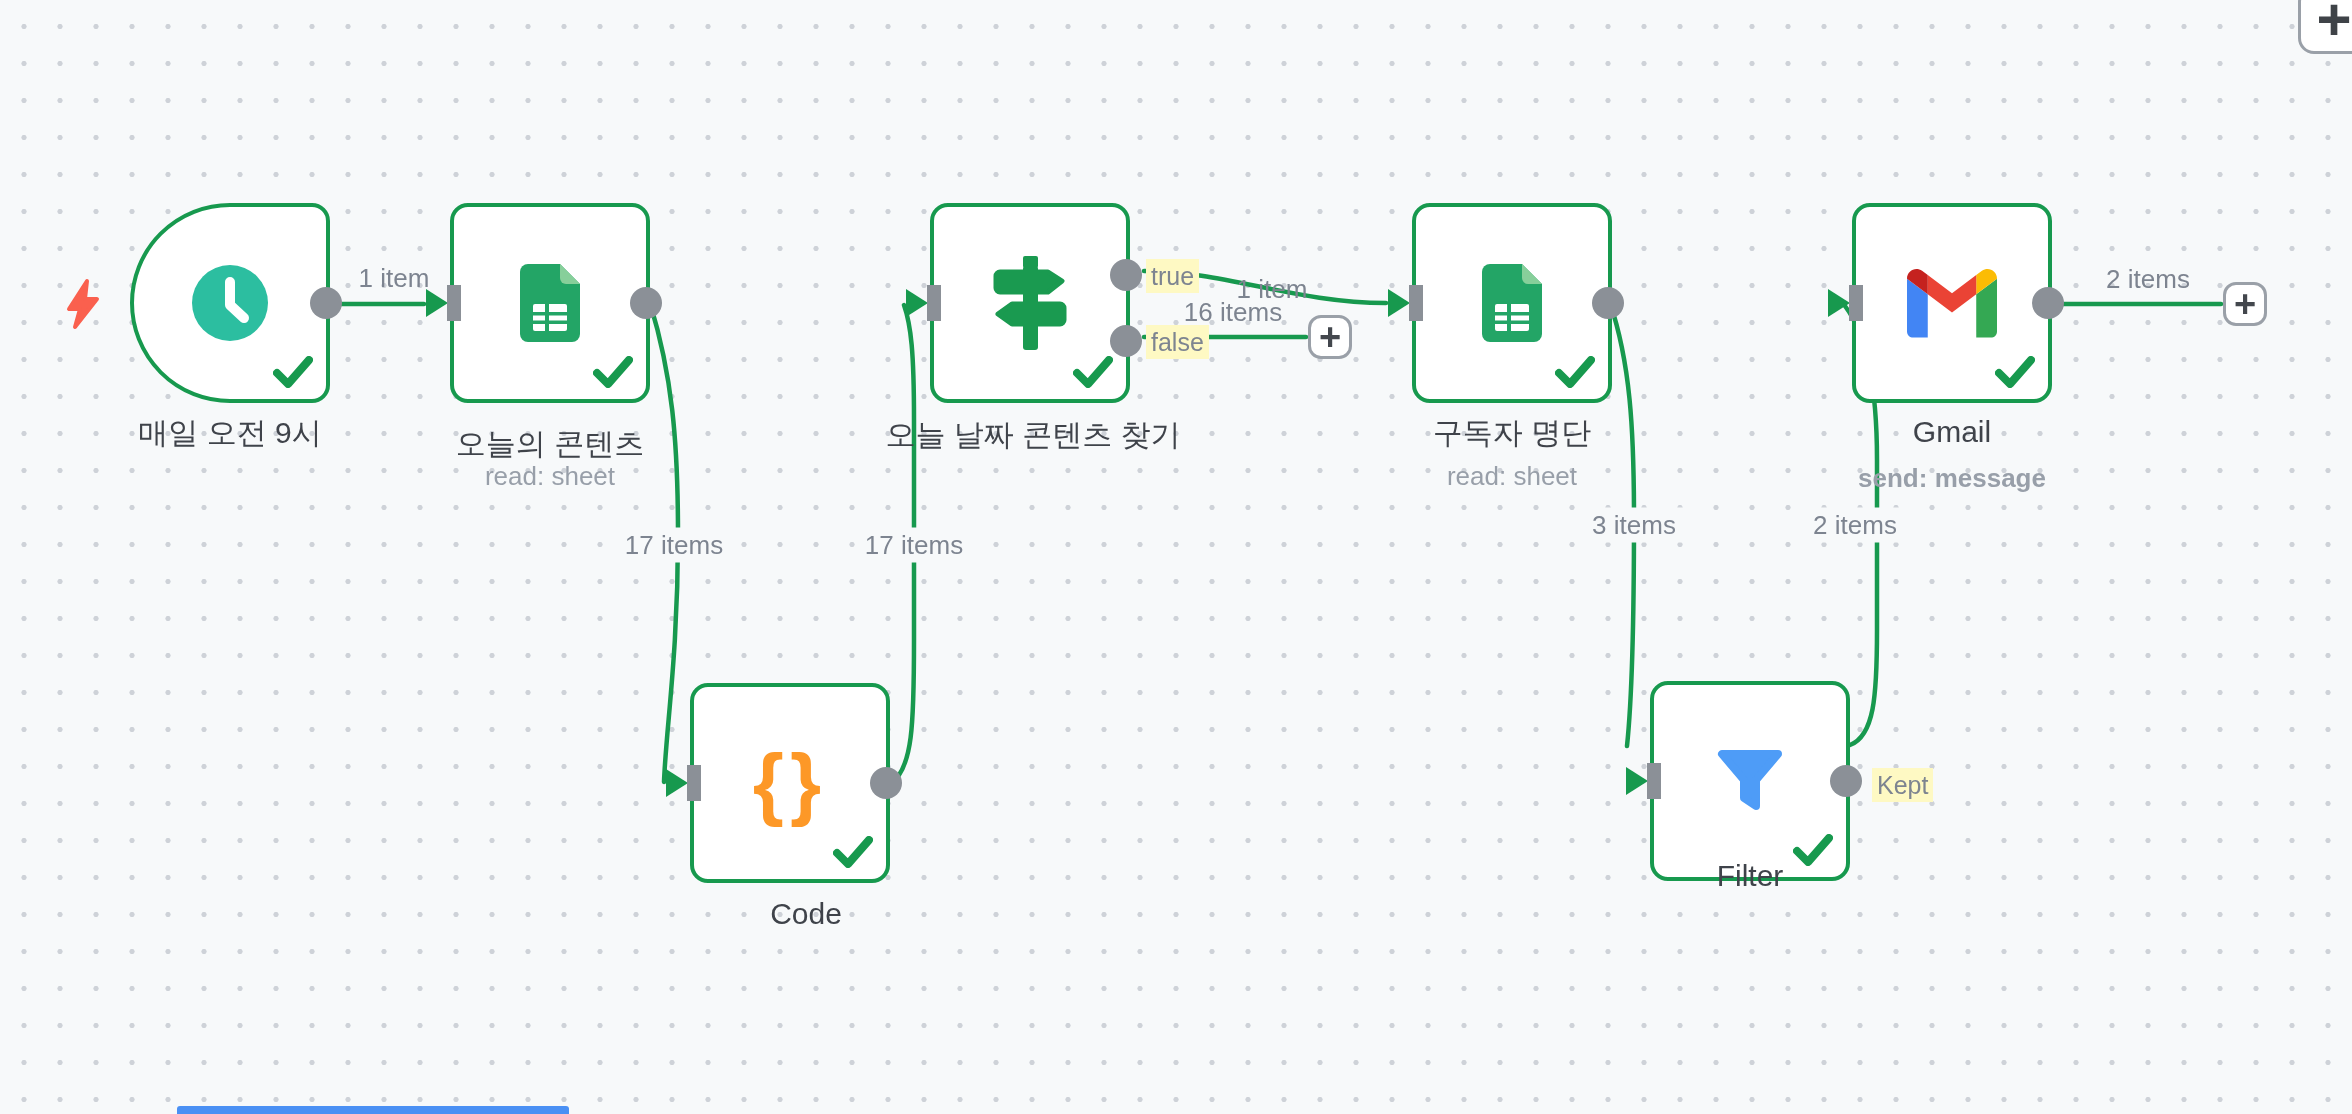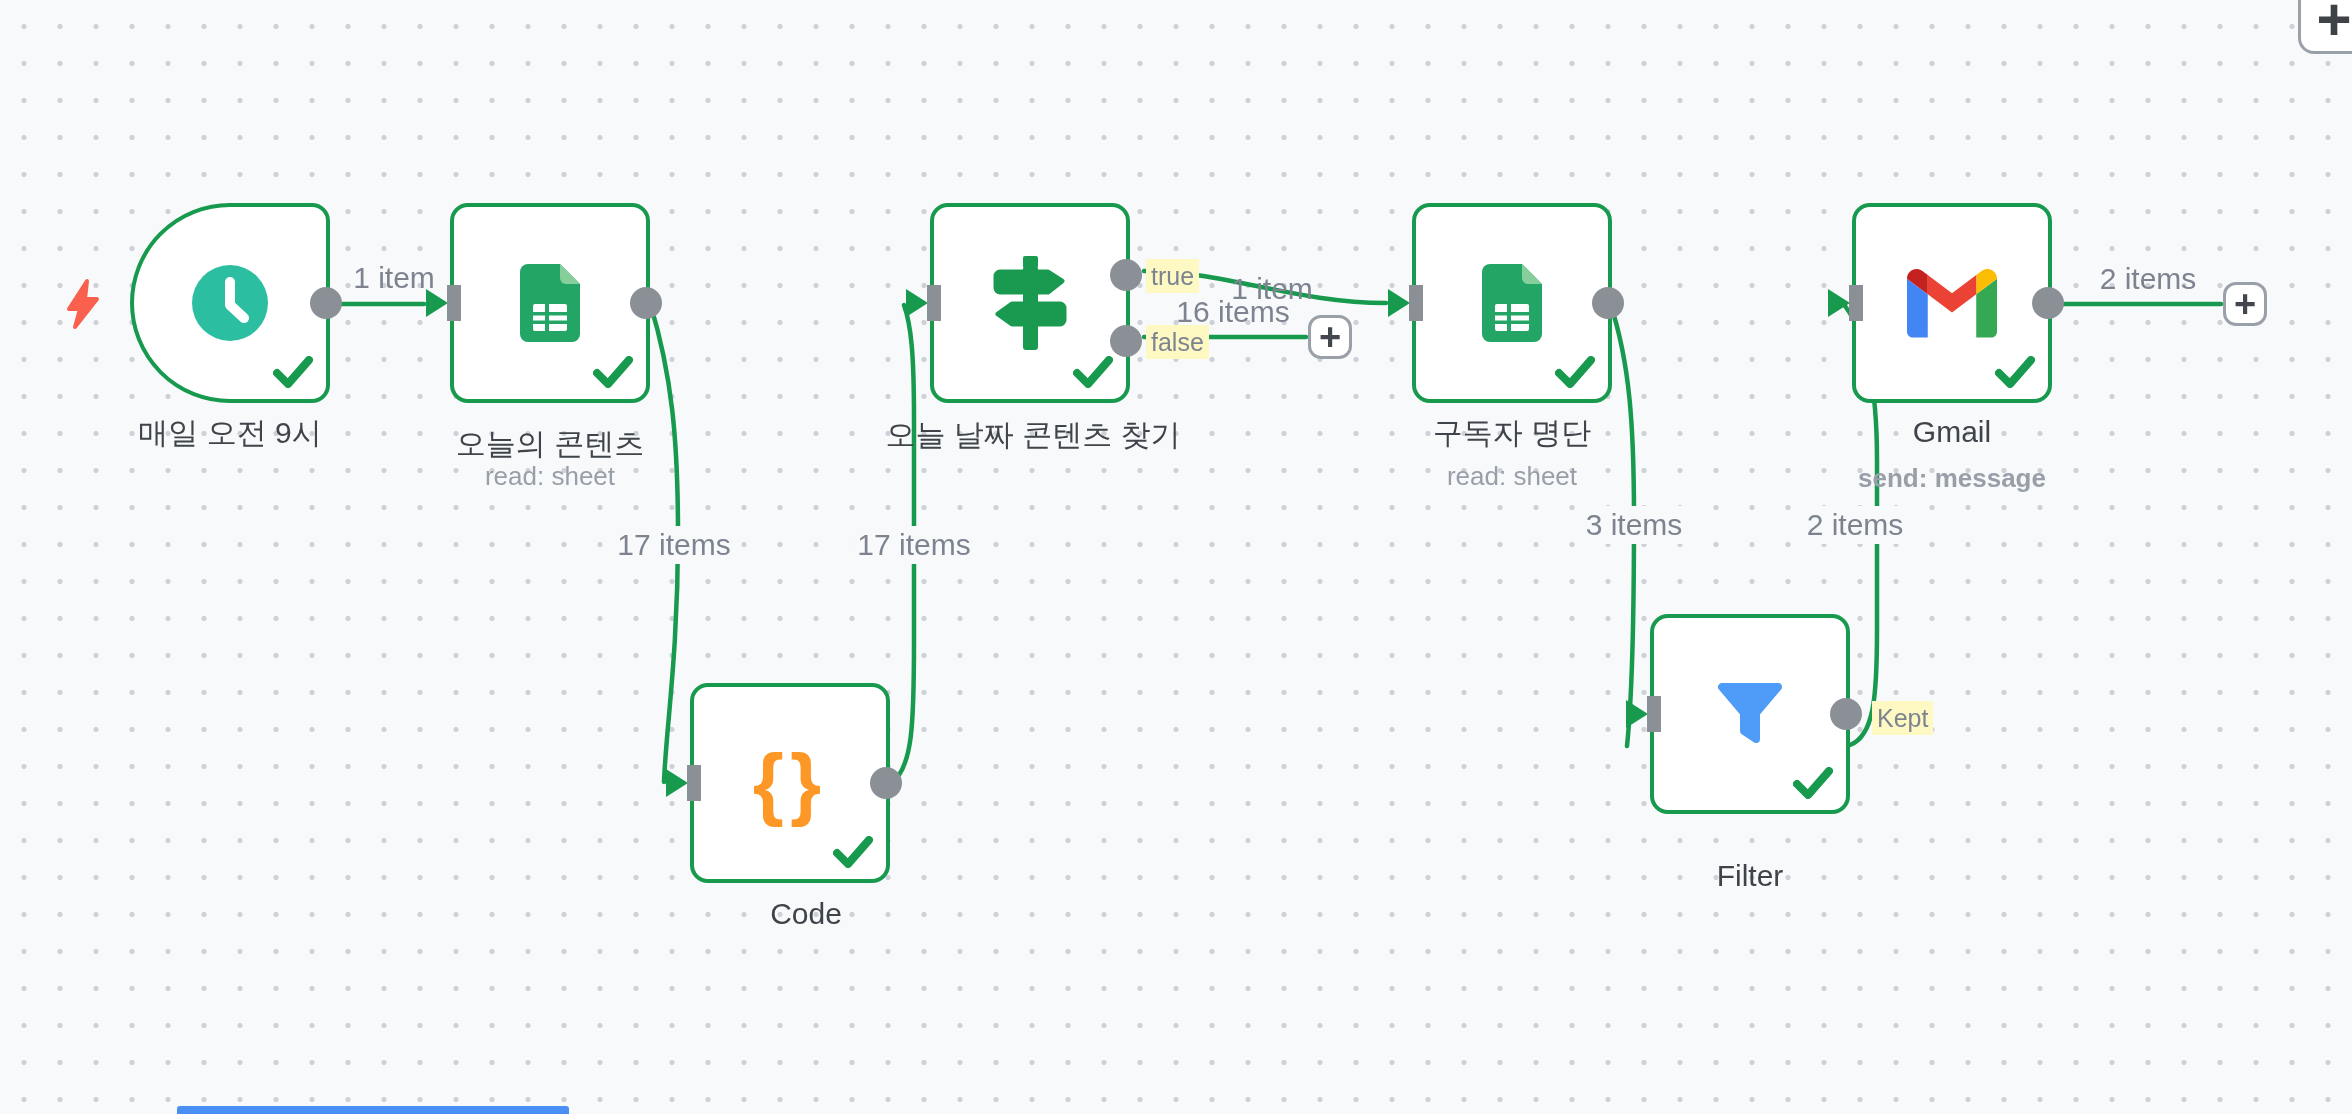--- a/index.html
+++ b/index.html
@@ -20,21 +20,21 @@
   .out-dot{position:absolute;right:-16px;width:32px;height:32px;border-radius:50%;background:#8b9097;}
   .out-dot.mid{top:calc(50% - 16px);}
   .in-bar{position:absolute;left:-7px;top:calc(50% - 18px);width:14px;height:36px;background:#8b9097;}
   .in-arrow{position:absolute;left:-28px;top:calc(50% - 14px);width:0;height:0;
     border-top:14px solid transparent;border-bottom:14px solid transparent;border-left:22px solid #17994e;}
   .node-label{position:absolute;transform:translateX(-50%);white-space:nowrap;
     font-size:30px;font-weight:500;color:#3f434a;text-align:center;}
   .node-sub{position:absolute;transform:translateX(-50%);white-space:nowrap;
     font-size:26px;color:#989fa9;text-align:center;}
   .edge-label{position:absolute;transform:translate(-50%,-50%);white-space:nowrap;
-    font-size:30px;color:#7d8490;}
+    font-size:26px;color:#7d8490;}
   .edge-label.bg{background:#f7f9fa;padding:2px 8px;}
   .port-label{position:absolute;font-size:25px;color:#7d8490;line-height:34px;
     background:#fef9c3;padding:0 5px;white-space:nowrap;}
   .plus-btn{position:absolute;width:44px;height:44px;background:#ffffff;border:3px solid #9aa0a8;
     border-radius:13px;box-sizing:border-box;color:#43474d;font-size:38px;font-weight:600;
     display:flex;align-items:center;justify-content:center;line-height:1;}
   .plus-btn.big{width:72px;height:68px;border-radius:16px;font-size:60px;border-width:3.5px;color:#3f4348;}
   .code-braces{font-size:80px;font-weight:600;color:#fd9827;letter-spacing:6px;line-height:1;}
   .clock-badge{width:76px;height:76px;border-radius:50%;background:#2cbea0;position:relative;}
   .bottom-bar{position:absolute;left:177px;top:1106px;width:392px;height:8px;background:#4a90f4;border-radius:3px 3px 0 0;}
@@ -152,21 +152,21 @@
     <div class="in-arrow"></div>
     <div class="in-bar"></div>
     <div class="node-icon code-braces">{}</div>
     <svg class="check" width="40" height="32" viewBox="0 0 40 32">
       <path d="M4,17 L15,28 L36,4" stroke="#17994e" stroke-width="8" fill="none" stroke-linecap="round" stroke-linejoin="round"></path>
     </svg>
     <div class="out-dot mid"></div>
   </div>
   <div class="node-label" style="left:806px;top:897px;text-align:right;">Code</div>
 
-  <div class="node" style="left:1650px;top:614px;">
+  <div class="node" style="left:1650px;top:681px;">
     <div class="in-arrow"></div>
     <div class="in-bar"></div>
     <svg class="node-icon" width="66" height="64" viewBox="0 0 66 64">
       <path d="M5,5 H61 L39,31 V57 L27,49 V31 Z" fill="#4e9cf7" stroke="#4e9cf7" stroke-width="8" stroke-linejoin="round" stroke-linecap="round"></path>
     </svg>
     <svg class="check" width="40" height="32" viewBox="0 0 40 32">
       <path d="M4,17 L15,28 L36,4" stroke="#17994e" stroke-width="8" fill="none" stroke-linecap="round" stroke-linejoin="round"></path>
     </svg>
     <div class="out-dot mid"></div>
     <div class="port-label" style="left:218px;top:83px;">Kept</div>

